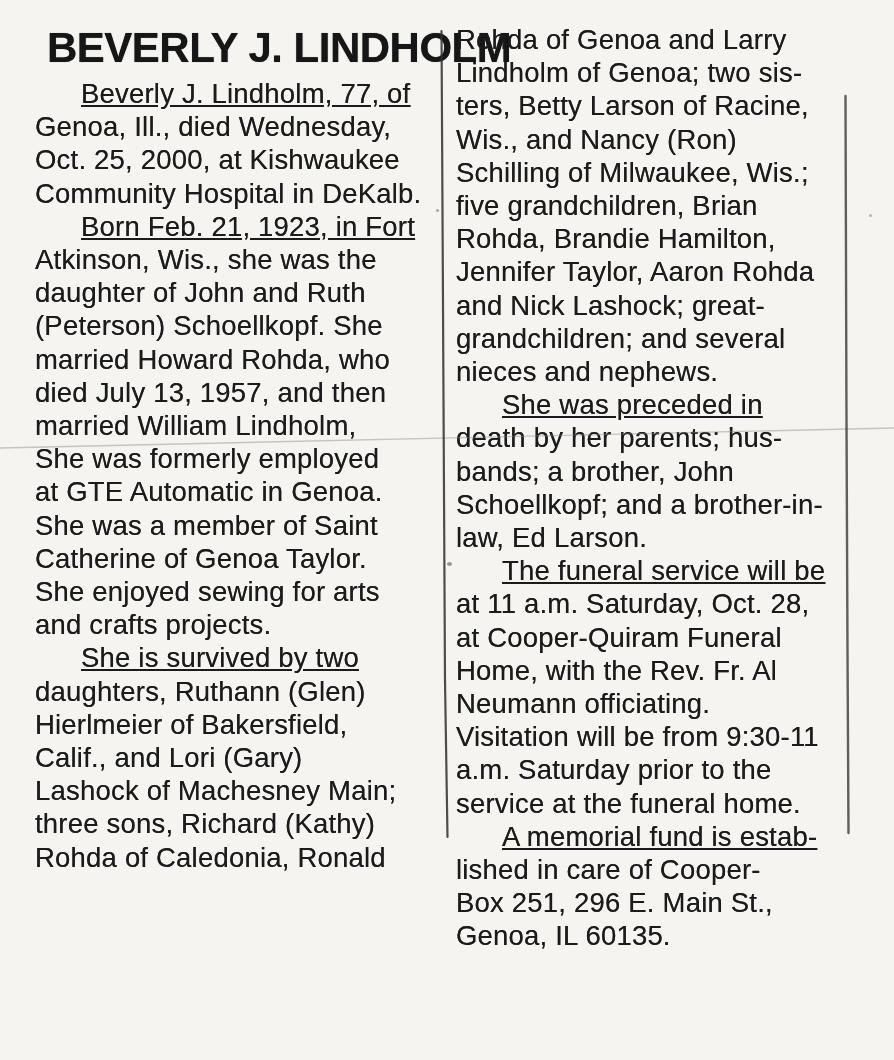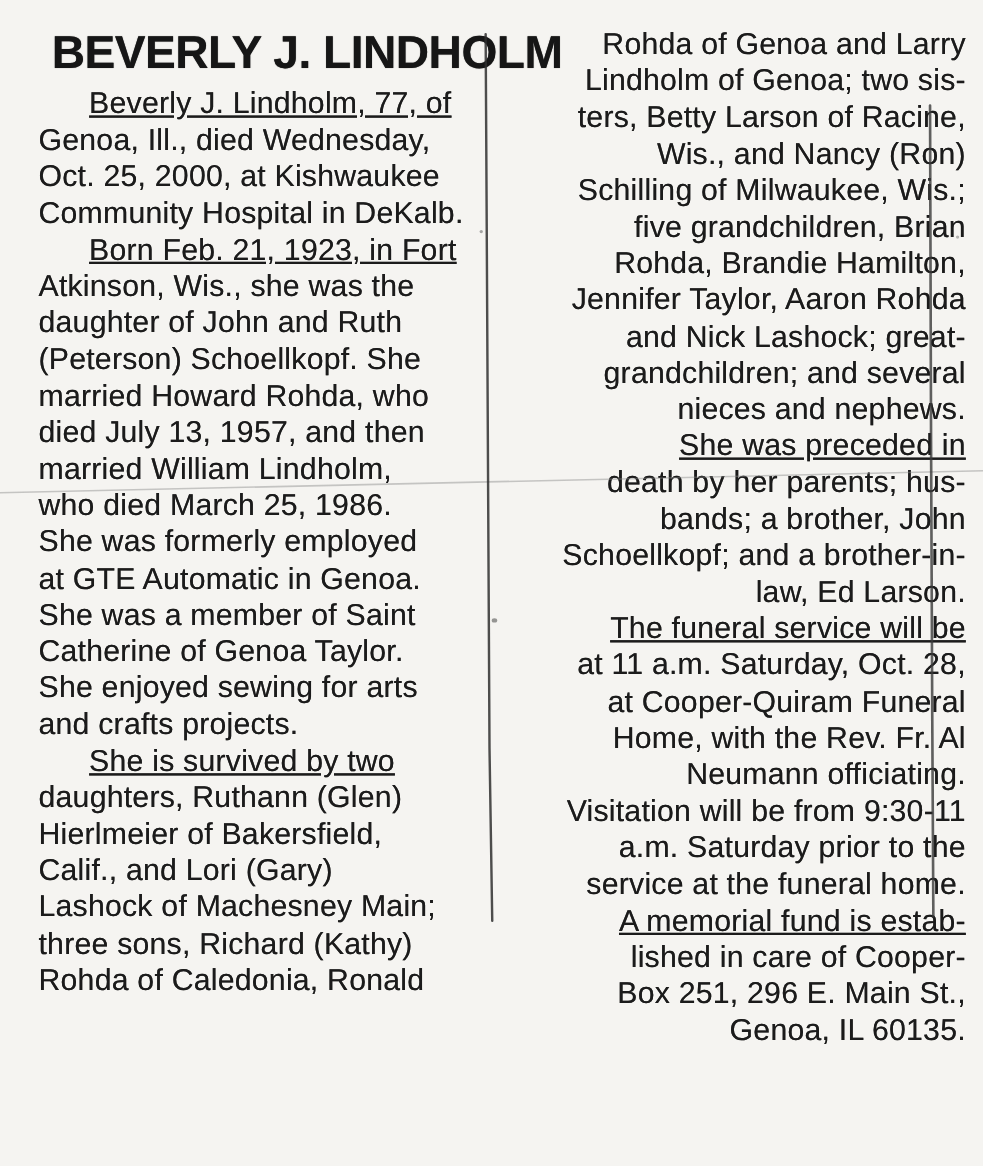--- a/index.html
+++ b/index.html
@@ -16,21 +16,21 @@
   }
   .page {
     position: absolute;
     inset: 0;
   }
   .column {
     position: absolute;
     top: 0;
   }
   .column.left  { left: 35px;  top: 26px; width: 402px; }
-  .column.right { left: 476px; top: 23px; width: 402px; text-align: right; }
+  .column.right { left: 456px; top: 23px; width: 402px; }
   .headline {
     font-size: 42px;
     font-weight: bold;
     color: #161616;
     letter-spacing: -0.5px;
     white-space: nowrap;
     text-align: right;
     margin: 0 0 0 12px;
     line-height: 44px;
     padding-bottom: 7px;
@@ -69,21 +69,20 @@
         <div class="line">Genoa, Ill., died Wednesday,</div>
         <div class="line">Oct. 25, 2000, at Kishwaukee</div>
         <div class="line">Community Hospital in DeKalb.</div>
         <div class="line indent">Born Feb. 21, 1923, in Fort</div>
         <div class="line">Atkinson, Wis., she was the</div>
         <div class="line">daughter of John and Ruth</div>
         <div class="line">(Peterson) Schoellkopf. She</div>
         <div class="line">married Howard Rohda, who</div>
         <div class="line">died July 13, 1957, and then</div>
         <div class="line">married William Lindholm,</div>
-        <div class="line">who died March 25, 1986.</div>
         <div class="line">She was formerly employed</div>
         <div class="line">at GTE Automatic in Genoa.</div>
         <div class="line">She was a member of Saint</div>
         <div class="line">Catherine of Genoa Taylor.</div>
         <div class="line">She enjoyed sewing for arts</div>
         <div class="line">and crafts projects.</div>
         <div class="line indent">She is survived by two</div>
         <div class="line">daughters, Ruthann (Glen)</div>
         <div class="line">Hierlmeier of Bakersfield,</div>
         <div class="line">Calif., and Lori (Gary)</div>

